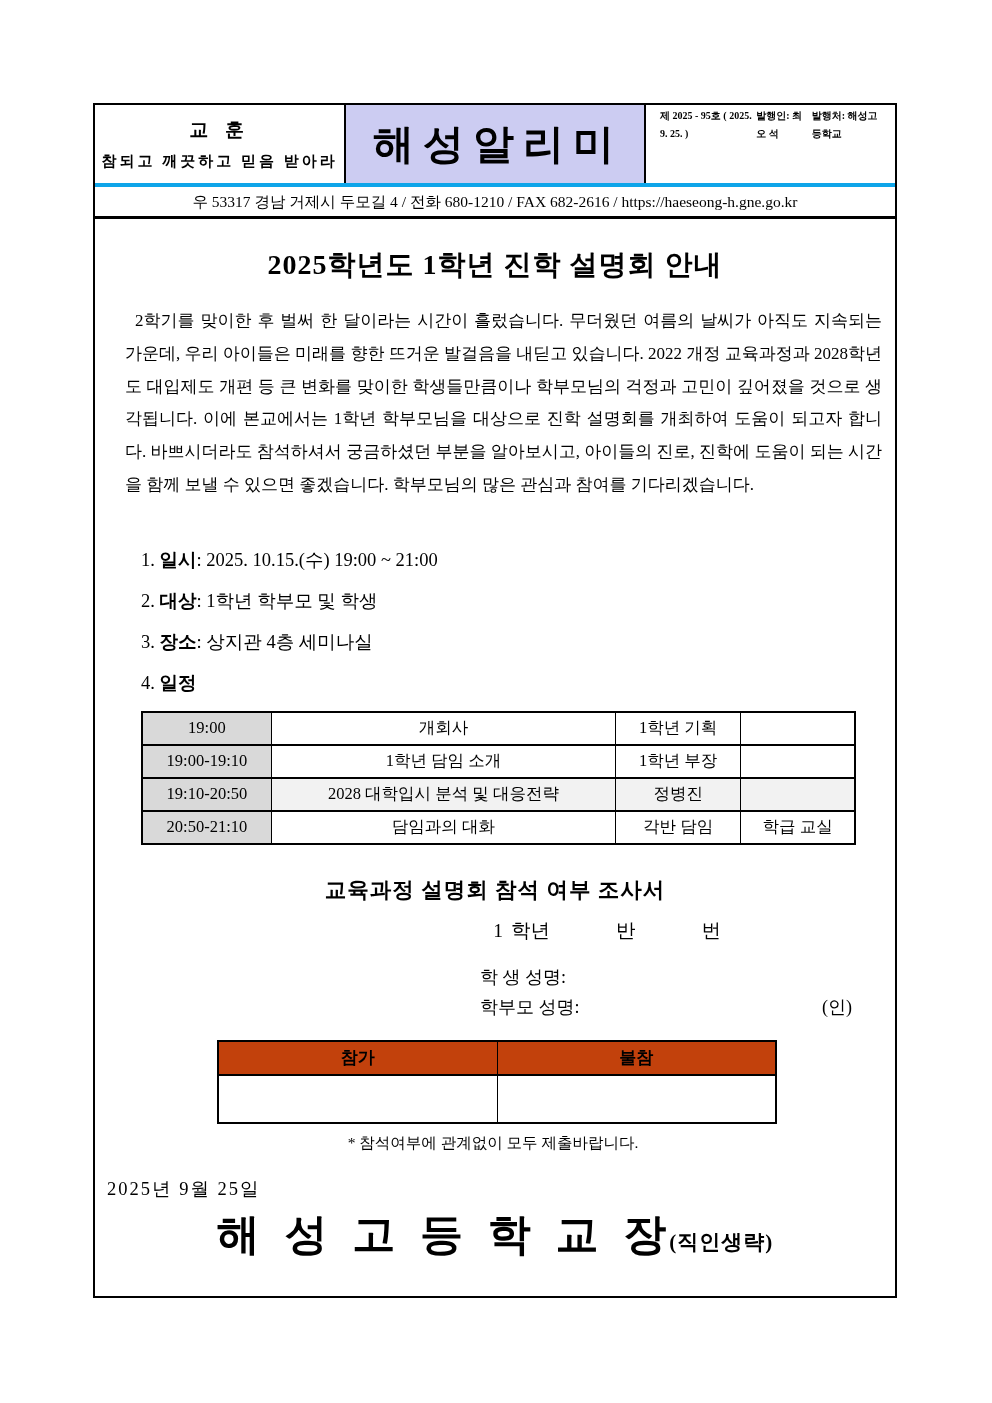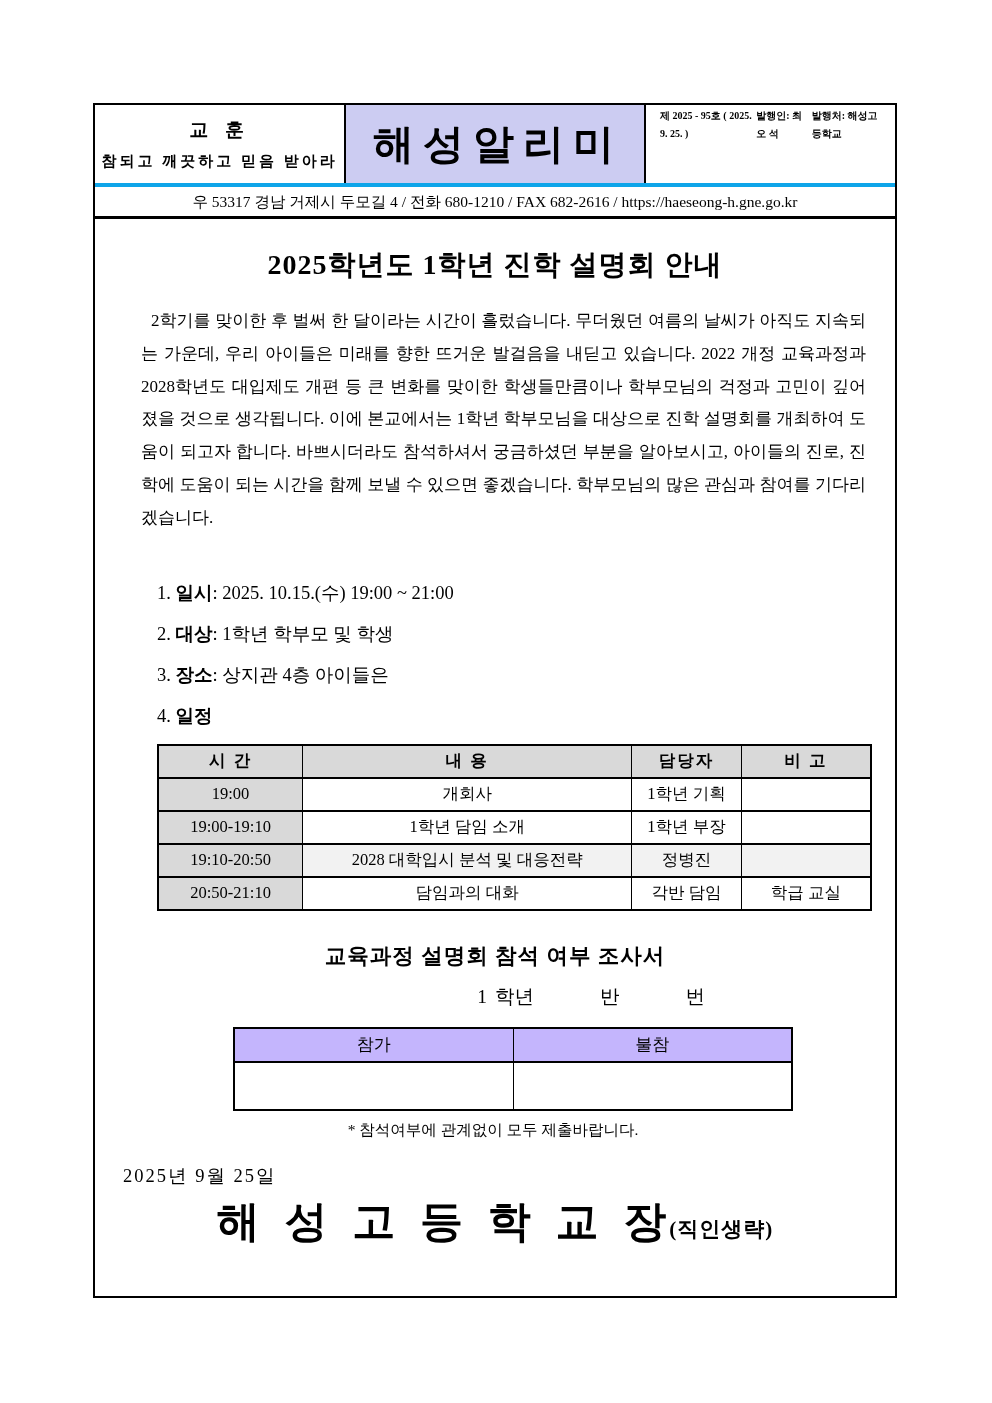--- a/index.html
+++ b/index.html
@@ -39,21 +39,21 @@
     padding: 2px 8px 2px 14px;
     font-size: 10px; font-weight: bold; line-height: 1.75;
   }
   .addr-row {
     height: 32px; line-height: 30px;
     text-align: center; font-size: 15.5px;
     border-bottom: 3px solid #000;
     white-space: nowrap;
   }
   
-  .content { padding: 0 28px; }
+  .content { padding: 0 12px; }
   .main-title {
     margin-top: 27px; text-align: center;
     font-size: 28px; font-weight: bold; letter-spacing: 1px;
   }
   .body-par {
     margin: 21px 1px 0 18px;
     font-size: 17px; line-height: 1.93;
     text-align: justify; text-indent: 10px;
   }
   .detail-list { margin: 45px 0 0 34px; font-size: 18.5px; }
@@ -84,21 +84,21 @@
   }
   .grade-line .gap { display: inline-block; width: 66px; }
   .grade-line .num { margin-right: 8px; }
   .name-lines { margin: 18px 0 0 373px; font-size: 18px; line-height: 1.7; }
   .parent-line { display: flex; justify-content: space-between; width: 372px; }
   .attend {
     margin: 17px 0 0 110px; width: 560px;
     font-size: 17px; text-align: center;
   }
   .attend th, .attend td { border: 1px solid #000; }
-  .attend th { background: #c4b5fd; font-weight: normal; height: 34px; border-bottom: 2px solid #000; }
+  .attend th { background: #c2410c; font-weight: bold; height: 34px; border-bottom: 2px solid #000; }
   .attend td { height: 48px; }
   .attend, .sched { border: 2px solid #000; }
   .submit-note { margin: 9px 4px 0 0; text-align: center; font-size: 15.5px; }
   .footer-date { margin-top: 22px; font-size: 18.5px; letter-spacing: 2px; }
   .signature {
     margin-top: 5px; text-align: center;
     font-size: 43px; font-weight: bold; letter-spacing: 7px;
     white-space: nowrap;
   }
   .signature .seal-omit { font-size: 21px; letter-spacing: 1px; margin-left: -4px; }
@@ -134,36 +134,30 @@
         <span>2025. 10.15.(수) 19:00 ~ 21:00</span>
       </div>
       <div class="detail-item">
         <span>2.</span>
         <span class="lbl">대상</span><span>:</span>
         <span>1학년 학부모 및 학생</span>
       </div>
       <div class="detail-item">
         <span>3.</span>
         <span class="lbl">장소</span><span>:</span>
-        <span>상지관 4층 아이들은</span>
+        <span>상지관 4층 세미나실</span>
       </div>
       <div class="detail-item">
         <span>4.</span>
         <span class="lbl">일정</span>
       </div>
     </div>
 
     <table class="sched">
       <tbody>
-          <tr>
-        <th class="col-time">시 간</th>
-        <th class="col-content">내 용</th>
-        <th class="col-person">담당자</th>
-        <th class="col-note">비 고</th>
-      </tr>
       <tr>
         <td class="time">19:00</td>
         <td class="c2">개회사</td>
         <td class="c3">1학년 기획</td>
         <td class="c4"></td>
       </tr>
       <tr>
         <td class="time">19:00-19:10</td>
         <td class="c2">1학년 담임 소개</td>
         <td class="c3">1학년 부장</td>
@@ -183,20 +177,27 @@
       </tr>
     </tbody>
       </table>
 
     <div class="survey-title">교육과정 설명회 참석 여부 조사서</div>
 
     <div class="grade-line">
       <span class="num">1</span><span>학년</span><span class="gap"></span><span>반</span><span class="gap"></span><span>번</span>
     </div>
 
+    <div class="name-lines">
+      <div>학  생 성명:</div>
+      <div class="parent-line">
+        <span>학부모 성명:</span>
+        <span>(인)</span>
+      </div>
+    </div>
 
     <table class="attend">
       <tbody>
           <tr>
         <th style="width:50%">참가</th>
         <th style="width:50%">불참</th>
       </tr>
       <tr>
         <td></td>
         <td></td>

